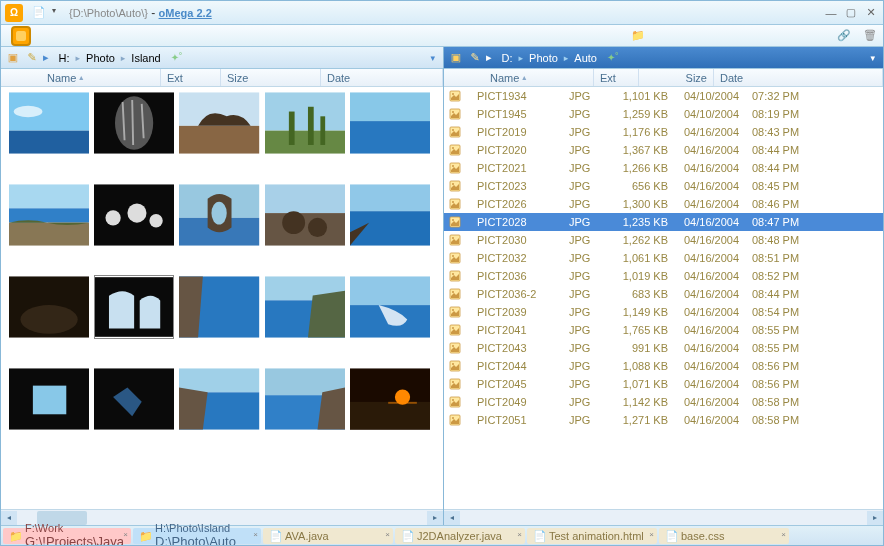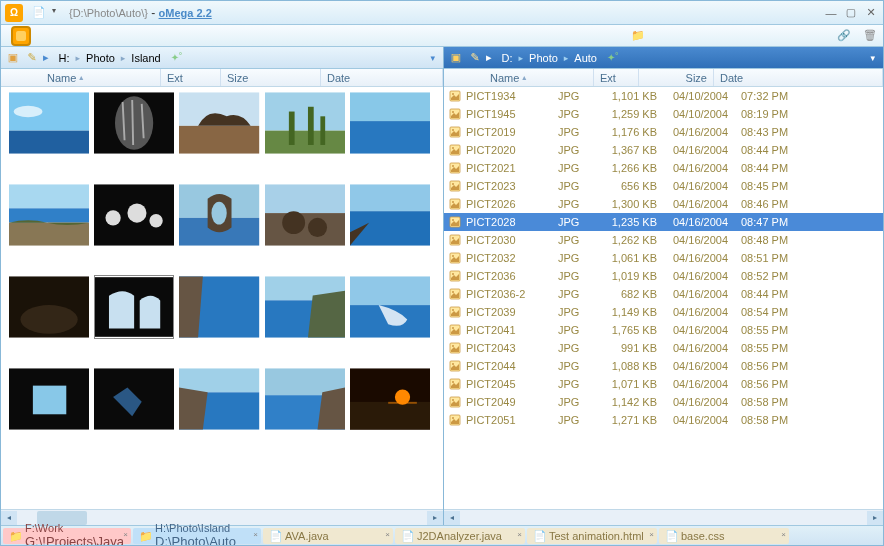--- a/index.html
+++ b/index.html
@@ -59,21 +59,21 @@
 .thumb-row { display: flex; width: 100%; margin-bottom: 28px; }
 .thumb { width: 84px; height: 64px; margin-right: 5px; position: relative; }
 .thumb.selected { border: 1px solid #888; }
 .thumb svg { width: 100%; height: 100%; display: block; }
 
 .filelist { height: 100%; overflow: hidden; }
 .file-row { height: 18px; display: flex; align-items: center; color: #998844; padding: 0 4px; cursor: pointer; }
 .file-row.selected { background: #4A8AD8; color: #fff; }
 .file-row .fi { width: 14px; height: 14px; margin-right: 4px; display: flex; align-items: center; justify-content: center; }
 .file-row .fi svg { display: block; }
-.file-row .fn { width: 92px; }
+.file-row .fn { width: 92px; margin-left: 11px; }
 .file-row .fe { width: 40px; }
 .file-row .fs { width: 75px; text-align: right; padding-right: 16px; }
 .file-row .fd { width: 68px; }
 .file-row .ft { flex: 1; }
 
 .hscroll { height: 16px; background: #E8F0F8; display: flex; align-items: center; border-top: 1px solid #C0D8E8; }
 .hscroll .sbtn { width: 16px; height: 14px; background: #D0E4F4; display: flex; align-items: center; justify-content: center; color: #4A7090; font-size: 8px; cursor: pointer; }
 .hscroll .strack { flex: 1; height: 14px; position: relative; }
 .hscroll .sthumb { position: absolute; left: 20px; width: 50px; height: 14px; background: #C0D8E8; border-radius: 2px; }
 
@@ -474,21 +474,21 @@
           <div class="file-row">
             <span class="fi">
               <svg width="14" height="14" viewBox="0 0 14 14">
                 <rect x="2" y="2" width="10" height="10" rx="1" fill="#FFE8A0" stroke="#CC9944" stroke-width="0.8"></rect>
                 <circle cx="5" cy="5" r="1" fill="#CC9944"></circle>
                 <path d="M3 9 L6 6 L8 8 L11 5 L11 11 L3 11 Z" fill="#CC9944"></path>
               </svg>
             </span>
             <span class="fn">PICT2036-2</span>
             <span class="fe">JPG</span>
-            <span class="fs">682 KB</span>
+            <span class="fs">683 KB</span>
             <span class="fd">04/16/2004</span>
             <span class="ft">08:44 PM</span>
           </div>
           <div class="file-row">
             <span class="fi">
               <svg width="14" height="14" viewBox="0 0 14 14">
                 <rect x="2" y="2" width="10" height="10" rx="1" fill="#FFE8A0" stroke="#CC9944" stroke-width="0.8"></rect>
                 <circle cx="5" cy="5" r="1" fill="#CC9944"></circle>
                 <path d="M3 9 L6 6 L8 8 L11 5 L11 11 L3 11 Z" fill="#CC9944"></path>
               </svg>

